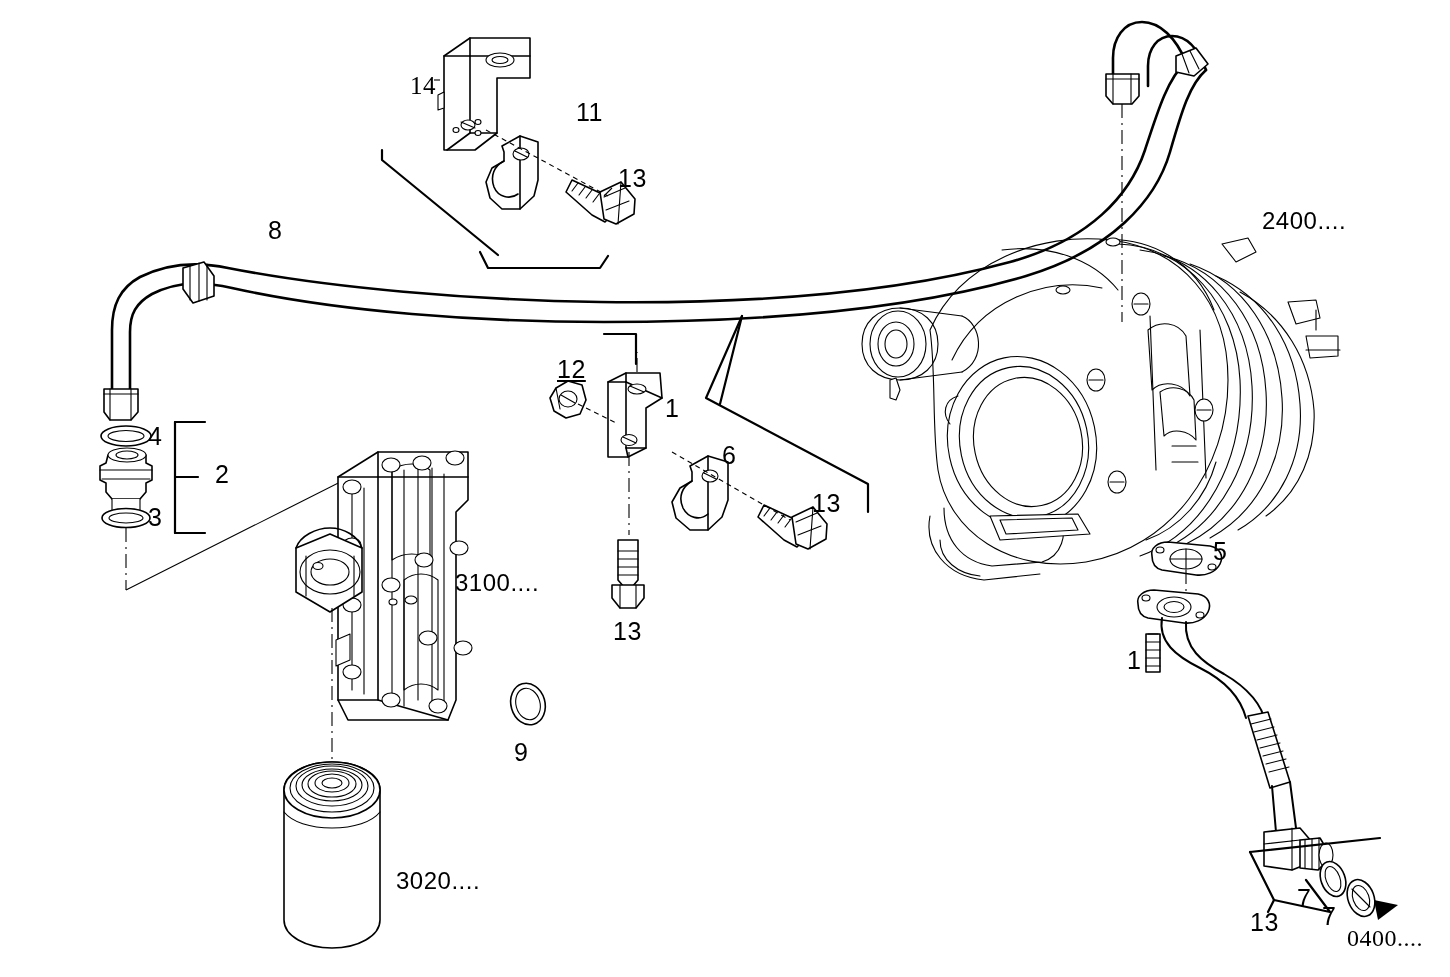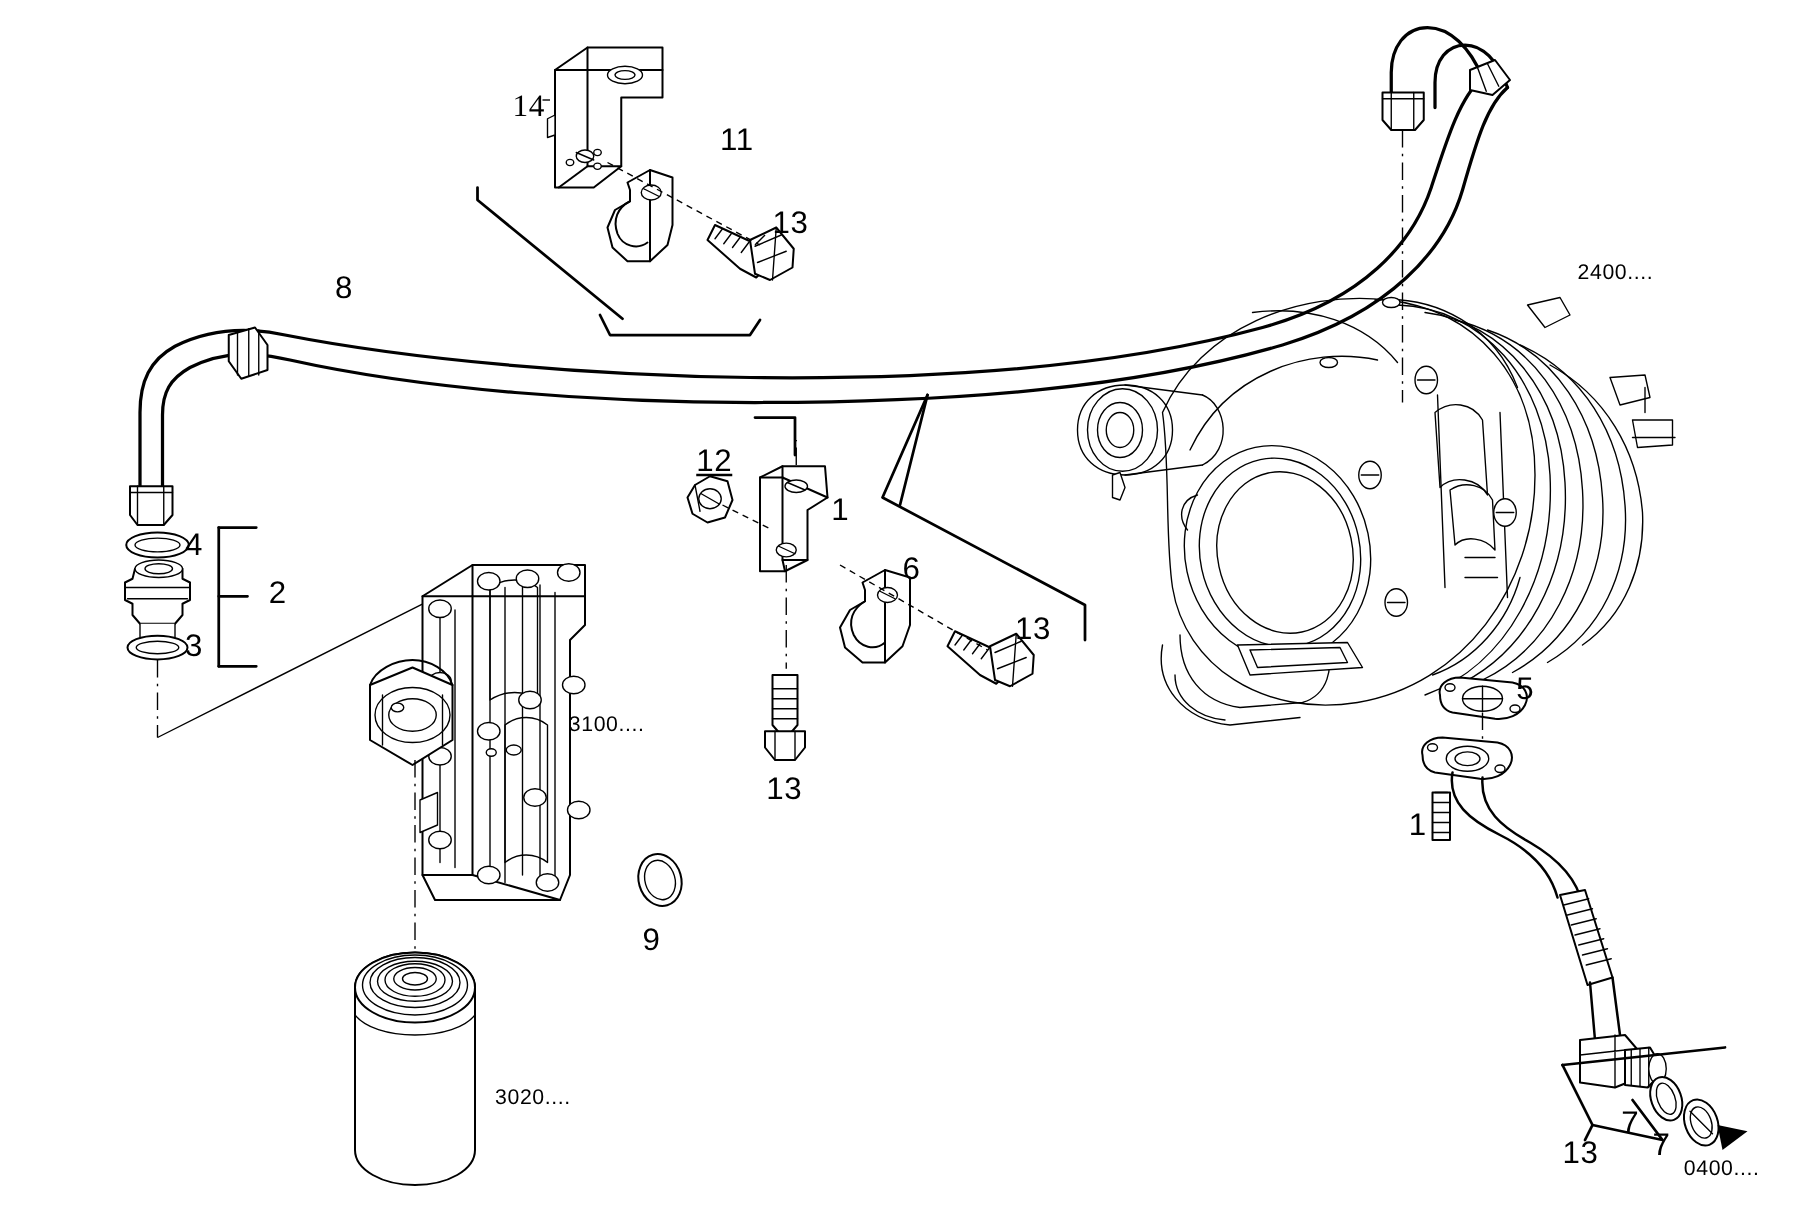--- a/index.html
+++ b/index.html
@@ -9,21 +9,21 @@
   #art{position:absolute;left:0;top:0;width:1450px;height:977px;}
   .callout{
     position:absolute;
     font-family:"Liberation Sans",sans-serif;
     font-size:25px;
     color:#000000;
     white-space:nowrap;
     line-height:1;
     letter-spacing:0.5px;
   }
-  .callout.grp{font-size:17px;}
+  .callout.grp{font-size:24px;}
 </style>
 </head>
 <body>
 
 <div id="stage">
 
   <svg id="art" viewBox="0 0 1450 977" xmlns="http://www.w3.org/2000/svg">
     <defs>
       <style>
         .ln{fill:none;stroke:#000;stroke-width:1.6;stroke-linecap:round;stroke-linejoin:round;}
@@ -411,15 +411,15 @@
   <div class="callout" style="left:812px;top:491px;">13</div>
   <div class="callout" style="left:613px;top:619px;">13</div>
   <div class="callout grp" style="left:455px;top:571px;">3100....</div>
   <div class="callout" style="left:514px;top:740px;">9</div>
   <div class="callout grp" style="left:396px;top:869px;">3020....</div>
   <div class="callout" style="left:1213px;top:539px;">5</div>
   <div class="callout" style="left:1127px;top:648px;">1</div>
   <div class="callout" style="left:1297px;top:886px;">7</div>
   <div class="callout" style="left:1322px;top:904px;">7</div>
   <div class="callout" style="left:1250px;top:910px;">13</div>
-  <div class="callout grp" style="left:1347px;top:926px;">0400....</div>
+  <div class="callout grp" style="left:1347px;top:926px;font-family:Liberation Serif, serif;">0400....</div>
 
 </div>
 
 </body></html>

